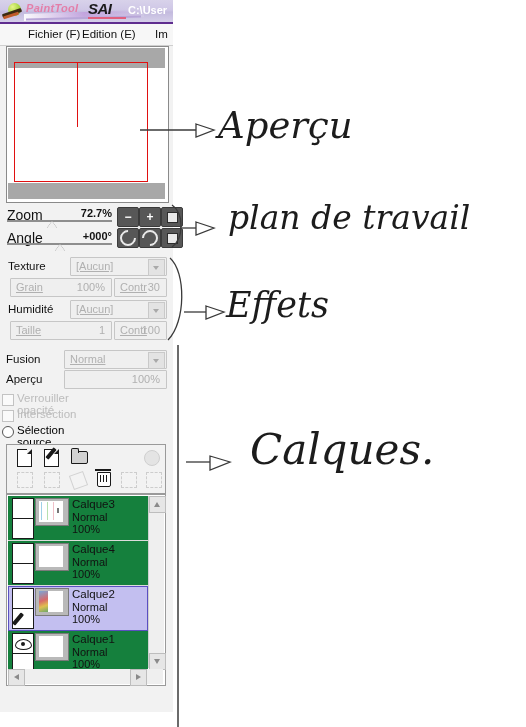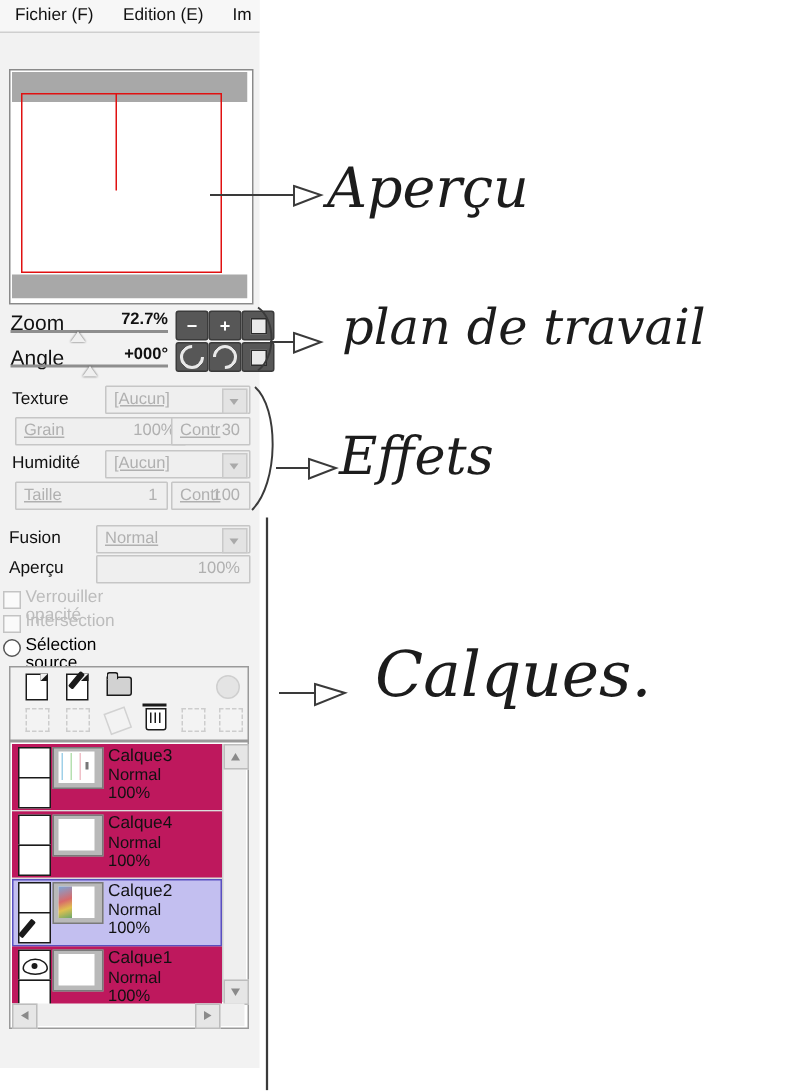--- a/index.html
+++ b/index.html
@@ -105,21 +105,21 @@
   .ghost{position:absolute;width:14px;height:14px;border:1.2px dashed #cdcdcd;background:#f3f3f3;}
   .ghost2{position:absolute;width:13px;height:13px;border:1.2px solid #d2d2d2;background:#f3f3f3;transform:rotate(-20deg);}
   .trash{position:absolute;left:3px;top:3px;width:12px;height:13px;background:#fff;border:1.6px solid #1a1a1a;border-radius:0 0 2px 2px;}
   .trash:before{content:"";position:absolute;left:-3px;top:-4px;width:16px;height:2.4px;background:#1a1a1a;}
   .trashline{position:absolute;top:2px;width:1.4px;height:7px;background:#1a1a1a;}
 
   
   #layer-list-wrap{position:absolute;left:6px;top:494px;width:158px;height:190px;
       border:1px solid #9a9a9a;background:#ffffff;}
   #layer-list{position:absolute;left:1px;top:1px;width:140px;height:188px;overflow:hidden;background:#bdbdbd;}
-  .layer-row{position:relative;height:44px;background:#be185d;border-bottom:1px solid #dcdcdc;}
+  .layer-row{position:relative;height:44px;background:#15803d;border-bottom:1px solid #dcdcdc;}
   .layer-row.sel{background:#c3bff0;outline:1.4px solid #5a4fc0;outline-offset:-1.4px;}
   .lr-chk{position:absolute;left:4px;width:20px;height:19px;border:1.3px solid #1a1a1a;background:#fff;}
   .lr-chk.top{top:2px;}
   .lr-chk.bot{top:22px;}
   .eye{position:absolute;left:2px;top:5px;width:15px;height:9px;border:1.4px solid #1a1a1a;
       border-radius:50% 50% 50% 50%/60% 60% 40% 40%;}
   .eye:after{content:"";position:absolute;left:5px;top:2px;width:4px;height:4px;border-radius:50%;background:#1a1a1a;}
   .penmini{position:absolute;left:3px;top:3px;width:4px;height:14px;background:#1a1a1a;
       transform:rotate(40deg);border-radius:1px;}
   .lr-thumb{position:absolute;left:27px;top:2px;width:32px;height:26px;background:#b9b9b9;border:1px solid #7a7a7a;}
@@ -146,23 +146,36 @@
   
   #anno{position:absolute;left:0;top:0;width:526px;height:727px;pointer-events:none;}
   .hand{position:absolute;font-family:"DejaVu Serif",serif;font-style:italic;
       color:#1c1c1c;white-space:nowrap;}
 </style>
 </head>
 <body>
 
 <div id="sai-window">
 
+  <div id="title-bar">
+    <div class="swoosh"></div>
+    <div class="swoosh2"></div>
+    <div id="logo">
+      <div class="logo-ball"></div>
+      <div class="logo-brush"></div>
+      <div class="logo-brush2"></div>
+    </div>
+    <div id="app-name">PaintTool</div>
+    <div id="app-name2">SAI</div>
+    <div id="title-underline"></div>
+    <div id="title-path">C:\User</div>
+  </div>
 
   <div id="menu-bar">
-    <div class="menu-item" style="left:10px;">Fichier (F)</div>
+    <div class="menu-item" style="left:28px;">Fichier (F)</div>
     <div class="menu-item" style="left:82px;">Edition (E)</div>
     <div class="menu-item" style="left:155px;">Im</div>
   </div>
 
   <div id="preview-wrap">
     <div id="preview-canvas">
       <div class="pv-grayTop"></div>
       <div class="pv-grayBot"></div>
       <div class="pv-rect"></div>
       <div class="pv-vline"></div>
@@ -210,21 +223,21 @@
         </span>
       </div>
   </div>
 
   <div id="fx-panel">
     <span class="fx-label" style="left:4px;top:4px;">Texture</span>
     <div class="fx-field" style="left:66px;top:1px;width:95px;">
       <span class="txt">[Aucun]</span>
       <span class="fx-arrow"></span>
     </div>
-    <div class="fx-field" style="left:6px;top:22px;width:100px;padding-left:12px;">
+    <div class="fx-field" style="left:6px;top:22px;width:100px;">
       <span class="txt">Grain</span>
       <span class="rtxt">100%</span>
     </div>
     <div class="fx-field" style="left:110px;top:22px;width:51px;">
       <span class="txt">Contr</span>
       <span class="rtxt">30</span>
     </div>
     <span class="fx-label" style="left:4px;top:47px;">Humidité</span>
     <div class="fx-field" style="left:66px;top:44px;width:95px;">
       <span class="txt">[Aucun]</span>

